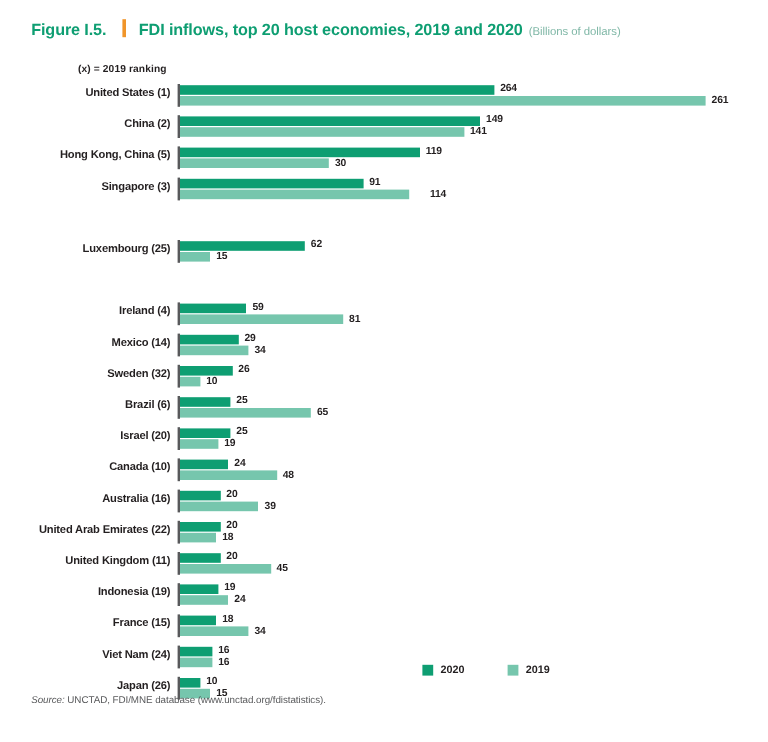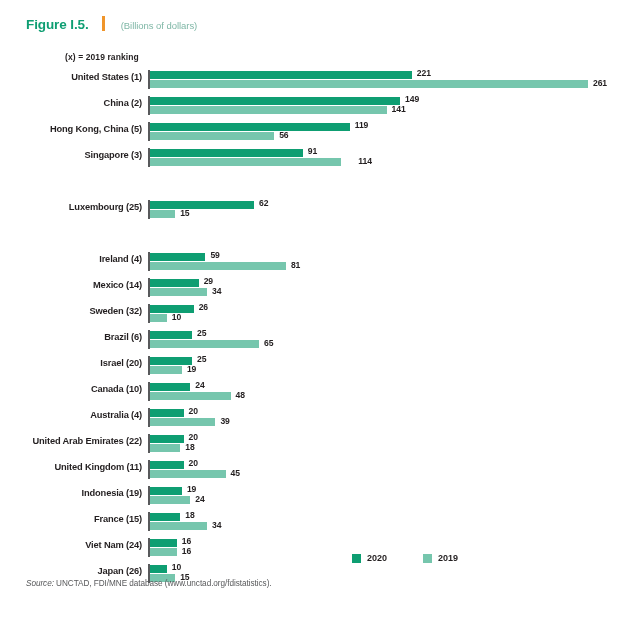--- a/index.html
+++ b/index.html
@@ -153,49 +153,50 @@
   .source-label {
     font-style: italic;
   }
 </style>
 </head>
 <body>
 
 <div class="title-row">
   <span class="fig-label">Figure I.5.</span>
   <span class="title-sep"></span>
+  <span class="fig-title">FDI inflows, top 20 host economies, 2019 and 2020</span>
   <span class="fig-units">(Billions of dollars)</span>
 </div>
 
 <div class="rank-note">(x) = 2019  ranking</div>
 
 <div class="plot" id="plot">
     <div class="row" style="top: 0px;">
       <div class="cat-label">United States (1)</div>
       <div class="axis-tick"></div>
       <div class="bar bar-2020" style="width: 261.793px; background: rgb(14, 158, 114);"></div>
-      <div class="bar-val val-2020" style="left: 416.793px;">221</div>
+      <div class="bar-val val-2020" style="left: 416.793px;">264</div>
       <div class="bar bar-2019" style="width: 438px; background: rgb(118, 198, 173);"></div>
       <div class="bar-val val-2019" style="left: 593px;">261</div>
     </div>
     <div class="row" style="top: 26px;">
       <div class="cat-label">China (2)</div>
       <div class="axis-tick"></div>
       <div class="bar bar-2020" style="width: 250.046px; background: rgb(14, 158, 114);"></div>
       <div class="bar-val val-2020" style="left: 405.046px;">149</div>
       <div class="bar bar-2019" style="width: 236.621px; background: rgb(118, 198, 173);"></div>
       <div class="bar-val val-2019" style="left: 391.621px;">141</div>
     </div>
     <div class="row" style="top: 52px;">
       <div class="cat-label">Hong Kong, China (5)</div>
       <div class="axis-tick"></div>
       <div class="bar bar-2020" style="width: 199.701px; background: rgb(14, 158, 114);"></div>
       <div class="bar-val val-2020" style="left: 354.701px;">119</div>
       <div class="bar bar-2019" style="width: 124.184px; background: rgb(118, 198, 173);"></div>
-      <div class="bar-val val-2019" style="left: 279.184px;">56</div>
+      <div class="bar-val val-2019" style="left: 279.184px;">30</div>
     </div>
     <div class="row" style="top: 78px;">
       <div class="cat-label">Singapore (3)</div>
       <div class="axis-tick"></div>
       <div class="bar bar-2020" style="width: 152.713px; background: rgb(14, 158, 114);"></div>
       <div class="bar-val val-2020" style="left: 307.713px;">91</div>
       <div class="bar bar-2019" style="width: 191.31px; background: rgb(118, 198, 173);"></div>
       <div class="bar-val val-2019" style="left: 346.31px; margin-left: 12px;">114</div>
     </div>
     <div class="row" style="top: 130px; padding-left: 17px;">
@@ -248,21 +249,21 @@
     </div>
     <div class="row" style="top: 312px;">
       <div class="cat-label">Canada (10)</div>
       <div class="axis-tick"></div>
       <div class="bar bar-2020" style="width: 40.2759px; background: rgb(14, 158, 114);"></div>
       <div class="bar-val val-2020" style="left: 195.276px;">24</div>
       <div class="bar bar-2019" style="width: 80.5517px; background: rgb(118, 198, 173);"></div>
       <div class="bar-val val-2019" style="left: 235.552px;">48</div>
     </div>
     <div class="row" style="top: 338px;">
-      <div class="cat-label">Australia (4)</div>
+      <div class="cat-label">Australia (16)</div>
       <div class="axis-tick"></div>
       <div class="bar bar-2020" style="width: 33.5632px; background: rgb(14, 158, 114);"></div>
       <div class="bar-val val-2020" style="left: 188.563px;">20</div>
       <div class="bar bar-2019" style="width: 65.4483px; background: rgb(118, 198, 173);"></div>
       <div class="bar-val val-2019" style="left: 220.448px;">39</div>
     </div>
     <div class="row" style="top: 364px;">
       <div class="cat-label">United Arab Emirates (22)</div>
       <div class="axis-tick"></div>
       <div class="bar bar-2020" style="width: 33.5632px; background: rgb(14, 158, 114);"></div>

